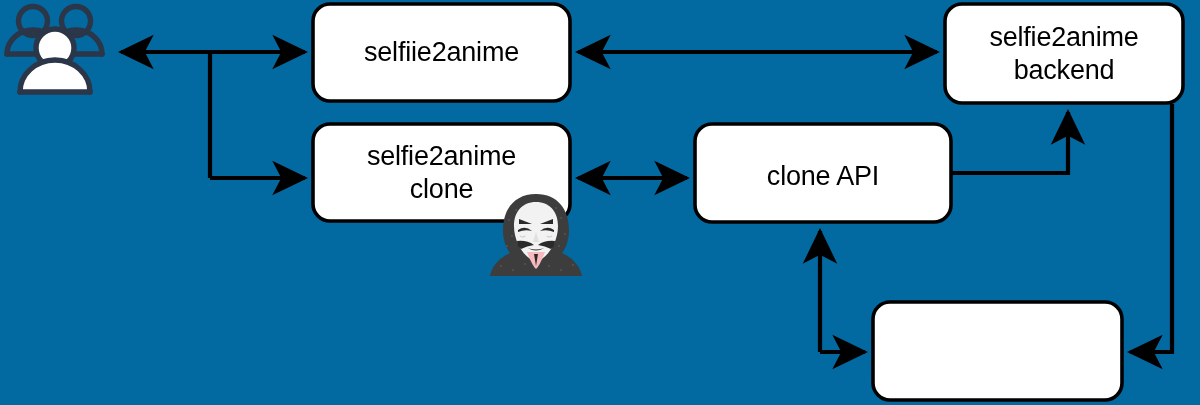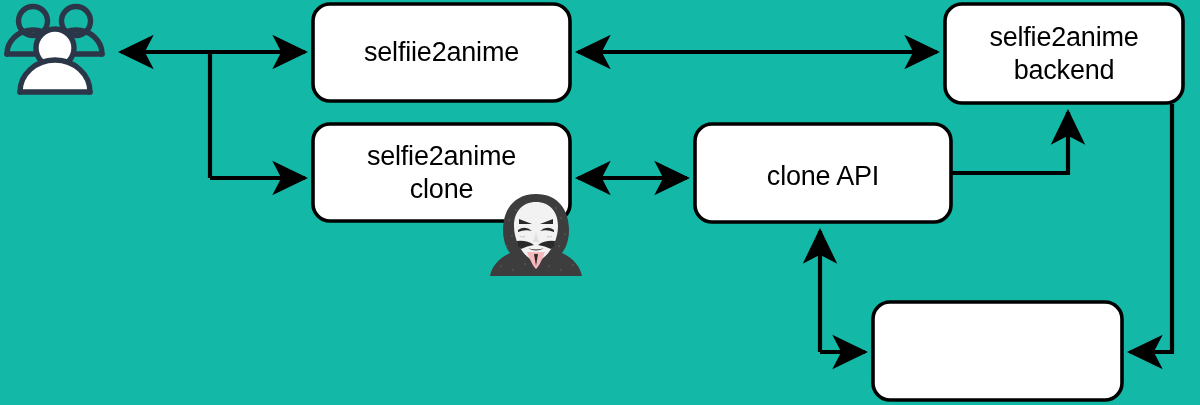--- a/index.html
+++ b/index.html
@@ -1,18 +1,18 @@
 <!DOCTYPE html>
 <html><head>
 <meta charset="utf-8">
 <style>
   html,body{margin:0;padding:0;background:#ffffff;}
   body{width:1200px;height:405px;overflow:hidden;
        font-family:"Liberation Sans",sans-serif;}
-  #stage{position:relative;width:1200px;height:405px;background:#14b8a6;}
+  #stage{position:relative;width:1200px;height:405px;background:#0369a1;}
   svg#diagram{position:absolute;left:0;top:0;width:1200px;height:405px;}
   .node-label{
     position:absolute;display:flex;align-items:center;justify-content:center;
     text-align:center;color:#000;font-family:"Liberation Sans",sans-serif;
     font-size:27px;line-height:1.22;letter-spacing:-0.2px;
     pointer-events:none;white-space:pre-line;
   }
   .mask-wrap{position:absolute;}
 </style>
 </head>

